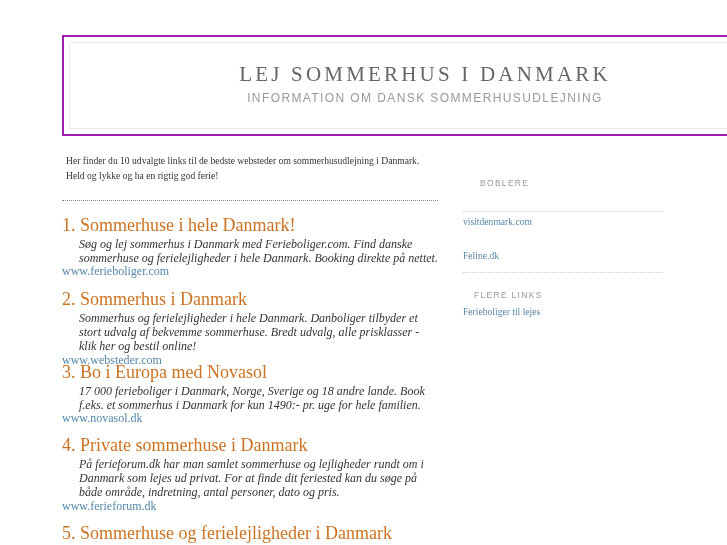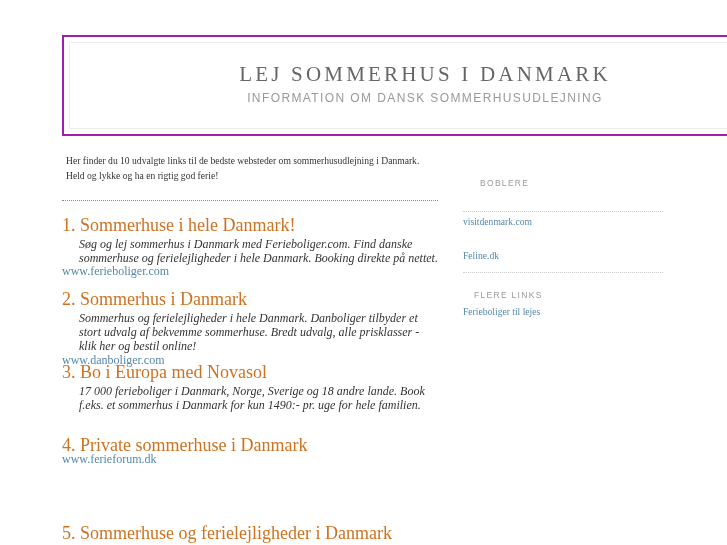--- a/index.html
+++ b/index.html
@@ -80,30 +80,32 @@
 
   <div class="post" style="top:68px;">
     <h3>1. Sommerhuse i hele Danmark!</h3>
     <p>Søg og lej sommerhus i Danmark med Ferieboliger.com. Find danske sommerhuse og ferielejligheder i hele Danmark. Booking direkte på nettet.</p>
     <a>www.ferieboliger.com</a>
   </div>
 
   <div class="post" style="top:142px;">
     <h3>2. Sommerhus i Danmark</h3>
     <p>Sommerhus og ferielejligheder i hele Danmark. Danboliger tilbyder et stort udvalg af bekvemme sommerhuse. Bredt udvalg, alle prisklasser - klik her og bestil online!</p>
-    <a>www.danboliger.com</a>
+    <a>www.websteder.com</a>
   </div>
 
   <div class="post" style="top:215px;">
     <h3>3. Bo i Europa med Novasol</h3>
     <p>17 000 ferieboliger i Danmark, Norge, Sverige og 18 andre lande. Book f.eks. et sommerhus i Danmark for kun 1490:- pr. uge for hele familien.</p>
+    <a>www.novasol.dk</a>
   </div>
 
   <div class="post" style="top:288px;">
     <h3>4. Private sommerhuse i Danmark</h3>
+    <p>På ferieforum.dk har man samlet sommerhuse og lejligheder rundt om i Danmark som lejes ud privat. For at finde dit feriested kan du søge på både område, indretning, antal personer, dato og pris.</p>
     <a>www.ferieforum.dk</a>
   </div>
 
   <div class="post" style="top:376px;">
     <h3>5. Sommerhuse og ferielejligheder i Danmark</h3>
   </div>
 </div>
 
 <div id="sidebar">
   <div class="sb-heading" style="top:0px;margin-left:16px;">BOBLERE</div>

